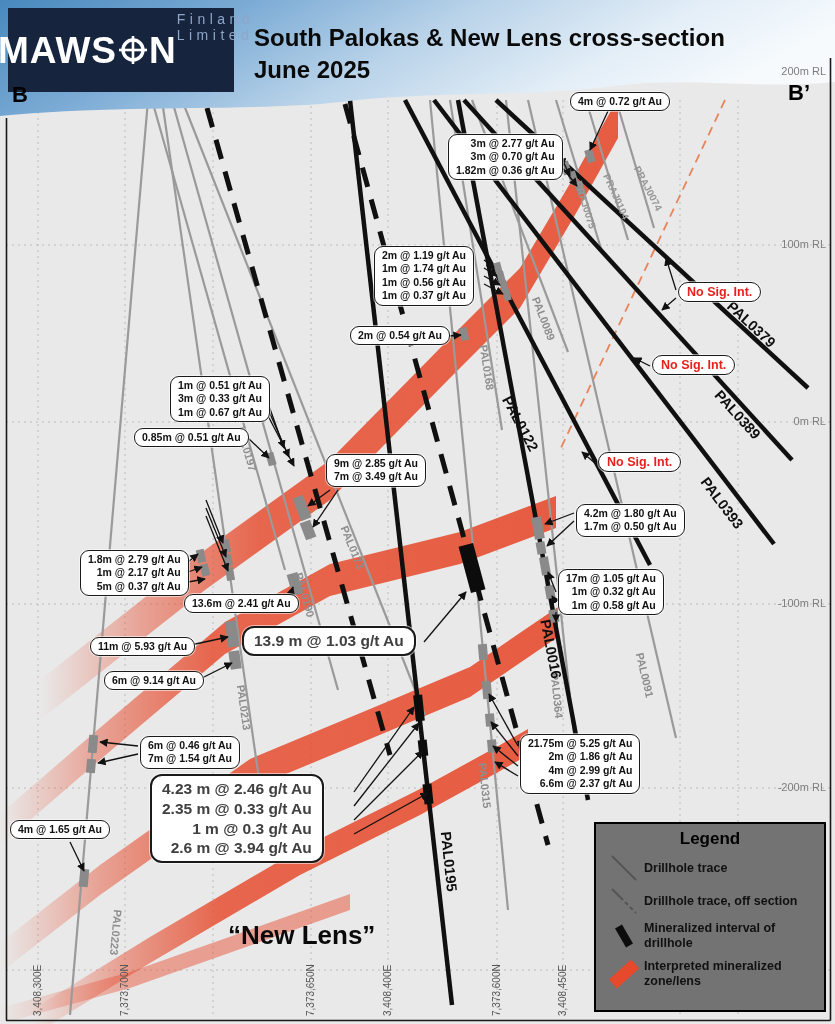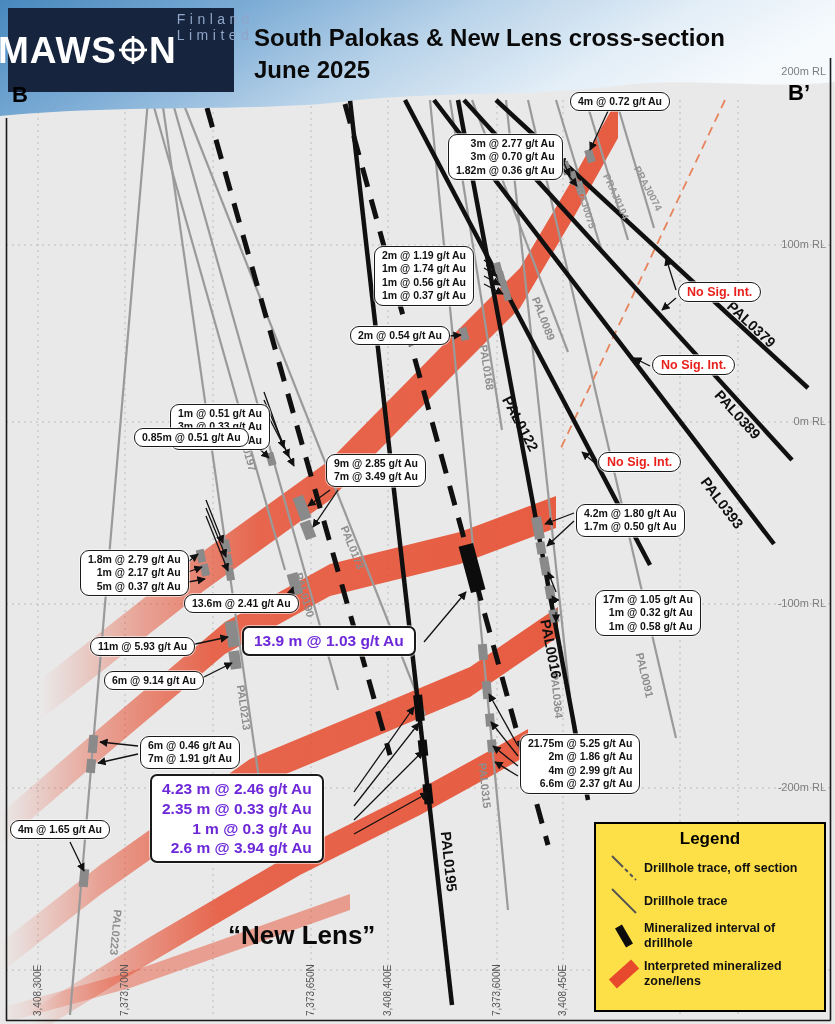--- a/index.html
+++ b/index.html
@@ -11,25 +11,25 @@
         display:flex;flex-direction:row;justify-content:center;padding-left:10px;box-sizing:border-box;}
   .logo-main{color:#fff;font-weight:bold;font-size:37px;letter-spacing:1px;line-height:1;display:flex;align-items:center;}
   .logo-sub{color:#8fa6c9;font-size:14px;letter-spacing:4.5px;margin-top:3px;}
   .title{position:absolute;left:254px;top:22px;z-index:8;color:#0a0a0a;font-weight:bold;font-size:24px;line-height:1.35;}
   .secmark{position:absolute;z-index:8;font-weight:bold;font-size:22px;color:#000;}
   
   .co{position:absolute;z-index:6;background:#fff;border:1.4px solid #1a1a1a;border-radius:9px;
       padding:2px 7px;font-size:10.5px;font-weight:600;line-height:1.28;color:#111;
       text-align:right;white-space:nowrap;box-shadow:0 0 0 1px rgba(255,255,255,.55);}
   .co span{display:block;}
-  .co.red{color:#6d28d9;font-weight:bold;font-size:15.5px;border-width:2.2px;border-radius:7px;padding:3px 10px;}
+  .co.red{color:#404040;font-weight:bold;font-size:15.5px;border-width:2.2px;border-radius:12px;padding:3px 10px;}
   .co.nosig{color:#e8211d;font-weight:bold;font-size:12.5px;border-radius:11px;padding:1px 8px;}
   .newlens{position:absolute;left:228px;top:920px;z-index:6;font-size:26px;font-weight:bold;color:#0a0a0a;}
   
-  .legend{position:absolute;left:594px;top:822px;width:232px;height:190px;z-index:7;background:#fde047;
+  .legend{position:absolute;left:594px;top:822px;width:232px;height:190px;z-index:7;background:#737373;
           border:2.5px solid #000;box-sizing:border-box;padding:5px 8px 4px 8px;}
   .legend h3{margin:0 0 4px 0;text-align:center;font-size:17px;}
   .lrow{display:flex;align-items:center;margin-bottom:3px;}
   .lico{width:40px;flex:0 0 40px;display:flex;justify-content:center;}
   .llab{font-size:12.5px;font-weight:bold;color:#111;line-height:1.2;}
   
   .dlbl{fill:#8d8d8d;font-weight:bold;font-size:11px;font-family:"Liberation Sans",sans-serif;}
   .dlblS{fill:#979797;font-weight:bold;font-size:10px;font-family:"Liberation Sans",sans-serif;}
   .dlblB{fill:#0f0f0f;font-weight:bold;font-size:14.5px;font-family:"Liberation Sans",sans-serif;}
   .coord{fill:#555;font-size:10px;font-family:"Liberation Sans",sans-serif;}
@@ -284,21 +284,21 @@
     </div>
 <div class="co" style="left:374px;top:246px;">
       <span>2m @ 1.19 g/t Au</span>
       <span>1m @ 1.74 g/t Au</span>
       <span>1m @ 0.56 g/t Au</span>
       <span>1m @ 0.37 g/t Au</span>
     </div>
 <div class="co" style="left:350px;top:326px;">
       <span>2m @ 0.54 g/t Au</span>
     </div>
-<div class="co" style="left:170px;top:376px;margin-top:28px;">
+<div class="co" style="left:170px;top:376px;">
       <span>1m @ 0.51 g/t Au</span>
       <span>3m @ 0.33 g/t Au</span>
       <span>1m @ 0.67 g/t Au</span>
     </div>
 <div class="co" style="left:134px;top:428px;">
       <span>0.85m @ 0.51 g/t Au</span>
     </div>
 <div class="co" style="left:326px;top:454px;">
       <span>9m @ 2.85 g/t Au</span>
       <span>7m @ 3.49 g/t Au</span>
@@ -312,76 +312,76 @@
       <span>13.6m @ 2.41 g/t Au</span>
     </div>
 <div class="co" style="left:90px;top:637px;">
       <span>11m @ 5.93 g/t Au</span>
     </div>
 <div class="co" style="left:104px;top:671px;">
       <span>6m @ 9.14 g/t Au</span>
     </div>
 <div class="co" style="left:140px;top:736px;">
       <span>6m @ 0.46 g/t Au</span>
-      <span>7m @ 1.91 g/t Au</span>
+      <span>7m @ 1.54 g/t Au</span>
     </div>
 <div class="co" style="left:10px;top:820px;">
       <span>4m @ 1.65 g/t Au</span>
     </div>
 <div class="co red" style="left:242px;top:626px;">
       <span>13.9 m @ 1.03 g/t Au</span>
     </div>
 <div class="co red" style="left:150px;top:774px;">
       <span>4.23 m @ 2.46 g/t Au</span>
       <span>2.35 m @ 0.33 g/t Au</span>
       <span>1 m @ 0.3 g/t Au</span>
       <span>2.6 m @ 3.94 g/t Au</span>
     </div>
 <div class="co" style="left:576px;top:504px;">
       <span>4.2m @ 1.80 g/t Au</span>
       <span>1.7m @ 0.50 g/t Au</span>
     </div>
-<div class="co" style="left:558px;top:590px;margin-left:37px;">
+<div class="co" style="left:558px;top:569px;">
       <span>17m @ 1.05 g/t Au</span>
       <span>1m @ 0.32 g/t Au</span>
       <span>1m @ 0.58 g/t Au</span>
     </div>
 <div class="co" style="left:520px;top:734px;">
       <span>21.75m @ 5.25 g/t Au</span>
       <span>2m @ 1.86 g/t Au</span>
       <span>4m @ 2.99 g/t Au</span>
       <span>6.6m @ 2.37 g/t Au</span>
     </div>
 <div class="co nosig" style="left:678px;top:282px;">No Sig. Int.</div>
 <div class="co nosig" style="left:652px;top:355px;">No Sig. Int.</div>
 <div class="co nosig" style="left:598px;top:452px;">No Sig. Int.</div>
 
 <div class="newlens">“New Lens”</div>
 
 <div class="legend">
   <h3>Legend</h3>
+  <div class="lrow">
+    <span class="lico">
+      <svg width="36" height="30" viewBox="0 0 36 30">
+            <line x1="6" y1="3" x2="30" y2="27" stroke="#555" stroke-width="2"></line>
+          </svg>
+    </span>
+    <span class="llab">Drillhole trace</span>
+  </div>
   <div class="lrow">
     <span class="lico">
       <svg width="36" height="30" viewBox="0 0 36 30">
             <line x1="6" y1="3" x2="17" y2="14" stroke="#555" stroke-width="2"></line>
             <line x1="19" y1="16" x2="30" y2="27" stroke="#555" stroke-width="2" stroke-dasharray="4 3"></line>
           </svg>
     </span>
     <span class="llab">Drillhole trace, off section</span>
   </div>
   <div class="lrow">
     <span class="lico">
-      <svg width="36" height="30" viewBox="0 0 36 30">
-            <line x1="6" y1="3" x2="30" y2="27" stroke="#555" stroke-width="2"></line>
-          </svg>
-    </span>
-    <span class="llab">Drillhole trace</span>
-  </div>
-  <div class="lrow">
-    <span class="lico">
       <svg width="36" height="34" viewBox="0 0 36 34">
             <rect x="14" y="6" width="8" height="22" fill="#0c0c0c" transform="rotate(-30 18 17)"></rect>
           </svg>
     </span>
     <span class="llab">Mineralized interval of drillhole</span>
   </div>
   <div class="lrow">
     <span class="lico">
       <svg width="36" height="36" viewBox="0 0 36 36">
             <rect x="12" y="3" width="12" height="30" fill="#e6492b" transform="rotate(48 18 18)"></rect>

